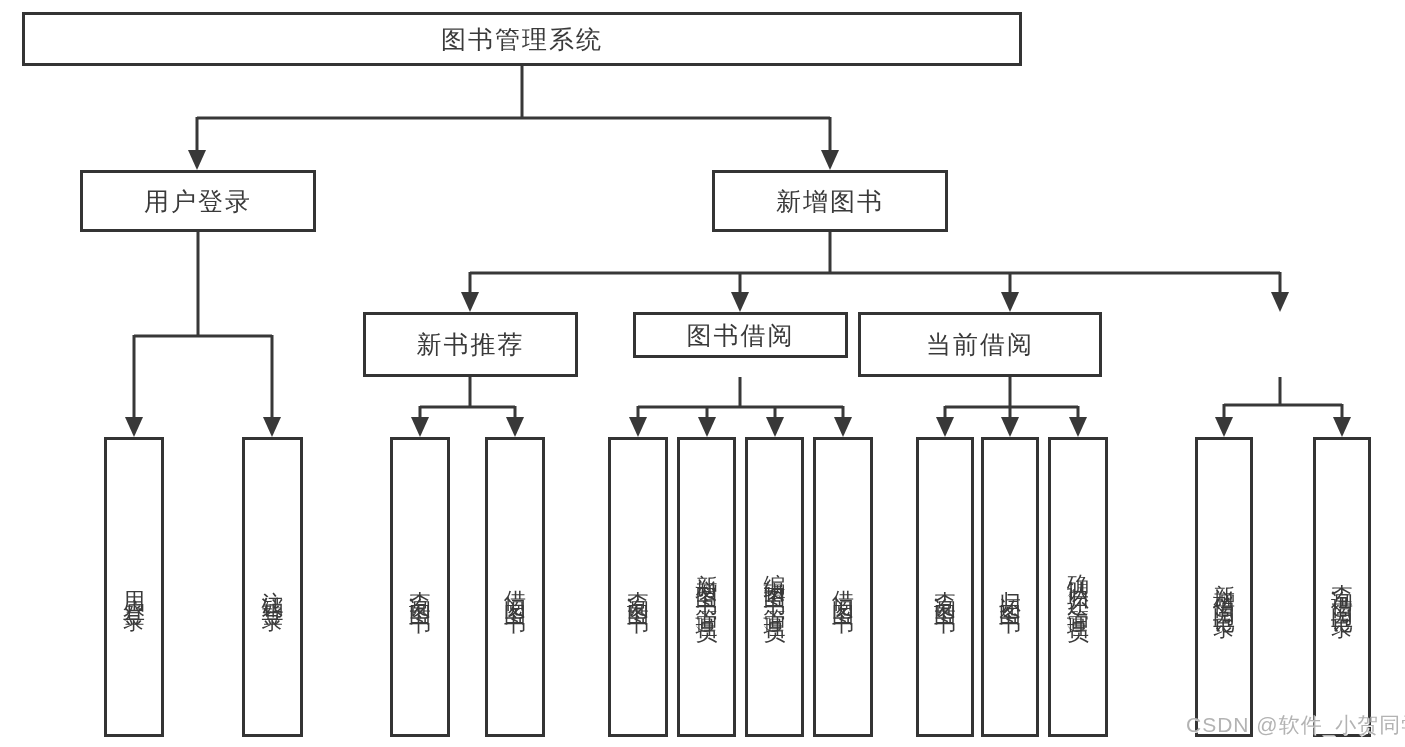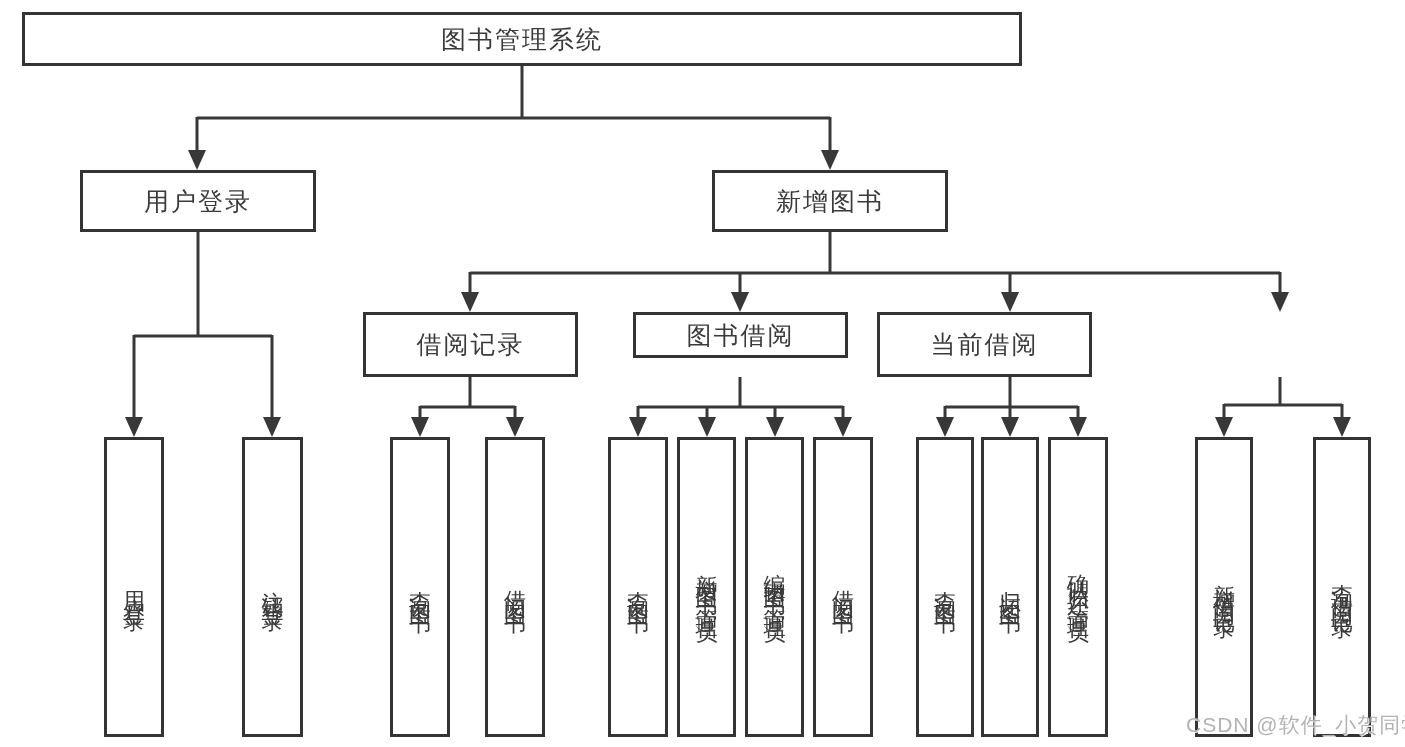--- a/index.html
+++ b/index.html
@@ -125,23 +125,23 @@
     <polygon points="1069,417 1087,417 1078,437"></polygon>
     <polygon points="1215,417 1233,417 1224,437"></polygon>
     <polygon points="1333,417 1351,417 1342,437"></polygon>
   </svg>
 
   <div class="node h-node" style="left:22px; top:12px; width:1000px; height:54px;">图书管理系统</div>
 
   <div class="node h-node" style="left:80px; top:170px; width:236px; height:62px;">用户登录</div>
   <div class="node h-node" style="left:712px; top:170px; width:236px; height:62px;">新增图书</div>
 
-  <div class="node h-node" style="left:363px; top:312px; width:215px; height:65px;">借阅记录</div>
+  <div class="node h-node" style="left:363px; top:312px; width:215px; height:65px;">新书推荐</div>
   <div class="node h-node" style="left:633px; top:312px; width:215px; height:46px;">图书借阅</div>
-  <div class="node h-node" style="left:877px; top:312px; width:215px; height:65px;">当前借阅</div>
+  <div class="node h-node" style="left:858px; top:312px; width:244px; height:65px;">当前借阅</div>
 
   <div class="node v-node" style="left:104px; top:437px; width:60px; height:300px;">
     <span class="vtext">用户登录</span>
   </div>
   <div class="node v-node" style="left:242px; top:437px; width:61px; height:300px;">
     <span class="vtext">注销登录</span>
   </div>
 
   <div class="node v-node" style="left:390px; top:437px; width:60px; height:300px;">
     <span class="vtext">查询图书</span>

